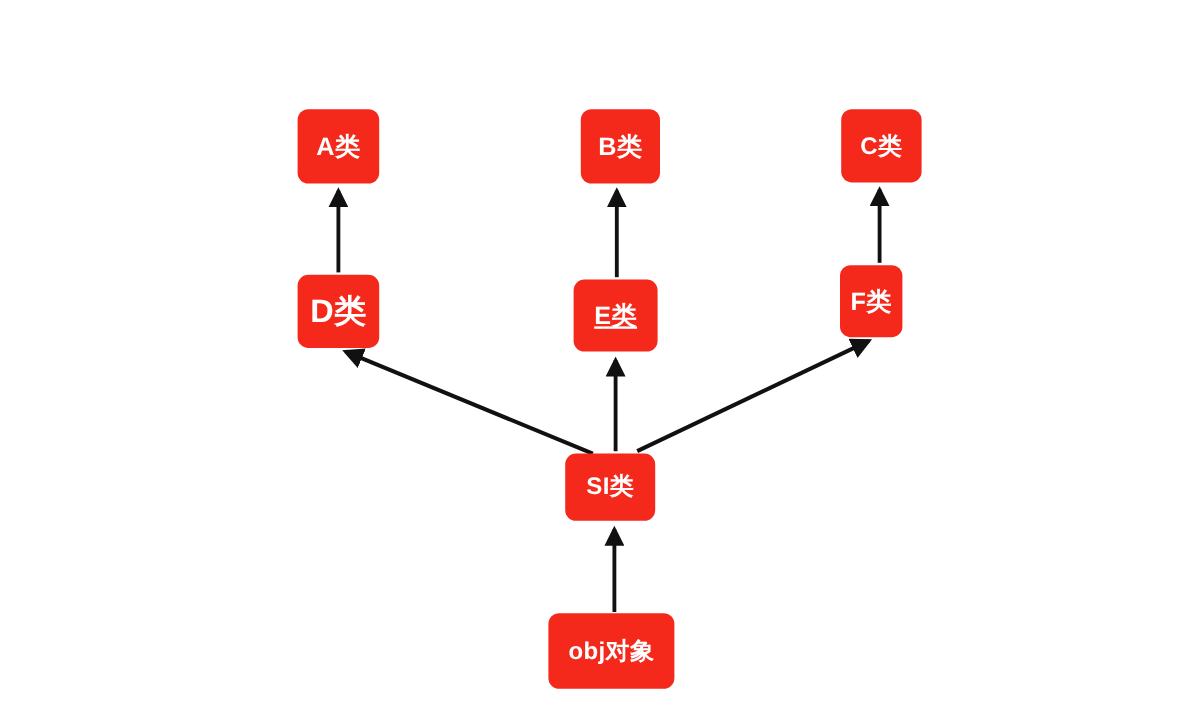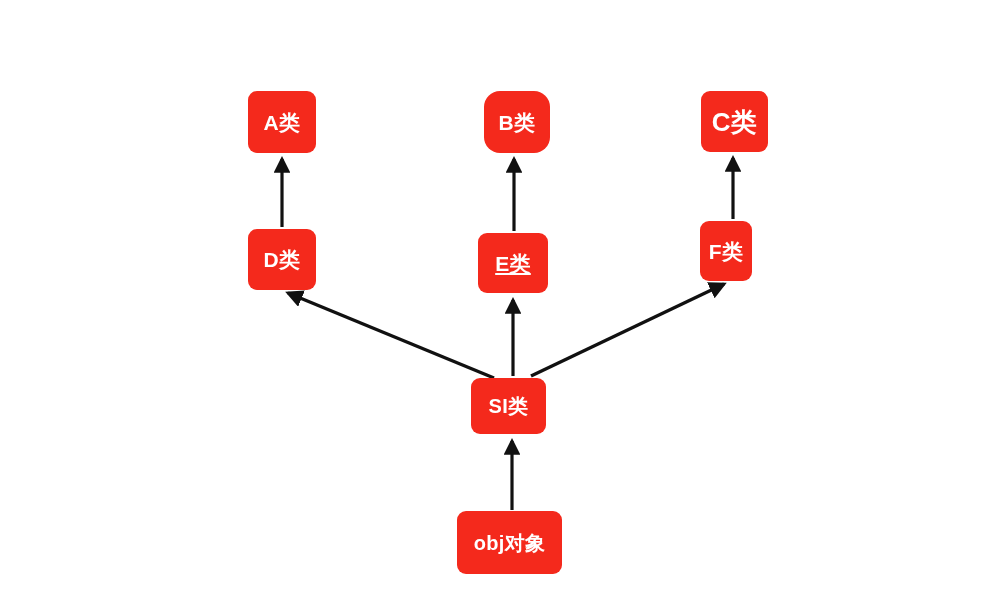--- a/index.html
+++ b/index.html
@@ -37,23 +37,23 @@
     box-sizing: border-box;
     z-index: 2;
     user-select: none;
   }
   .node-label {
     display: block;
     line-height: 1;
     white-space: nowrap;
   }
   .n-a   { left: 248px; top: 75px;  width: 68px;  height: 62px; font-size: 21px; }
-  .n-b   { left: 484px; top: 75px;  width: 66px;  height: 62px; font-size: 21px; border-radius: 16px; }
-  .n-c   { left: 701px; top: 75px;  width: 67px;  height: 61px; font-size: 26px; }
-  .n-d   { left: 248px; top: 213px; width: 68px;  height: 61px; font-size: 21px; }
+  .n-b   { left: 484px; top: 75px;  width: 66px;  height: 62px; font-size: 21px; }
+  .n-c   { left: 701px; top: 75px;  width: 67px;  height: 61px; font-size: 20px; }
+  .n-d   { left: 248px; top: 213px; width: 68px;  height: 61px; font-size: 27px; }
   .n-e   { left: 478px; top: 217px; width: 70px;  height: 60px; font-size: 21px; text-decoration: underline; }
   .n-f   { left: 700px; top: 205px; width: 52px;  height: 60px; font-size: 21px; }
   .n-si  { left: 471px; top: 362px; width: 75px;  height: 56px; font-size: 20px; }
   .n-obj { left: 457px; top: 495px; width: 105px; height: 63px; font-size: 20px; }
 </style>
 </head>
 <body>
 
 <div id="canvas">
 

